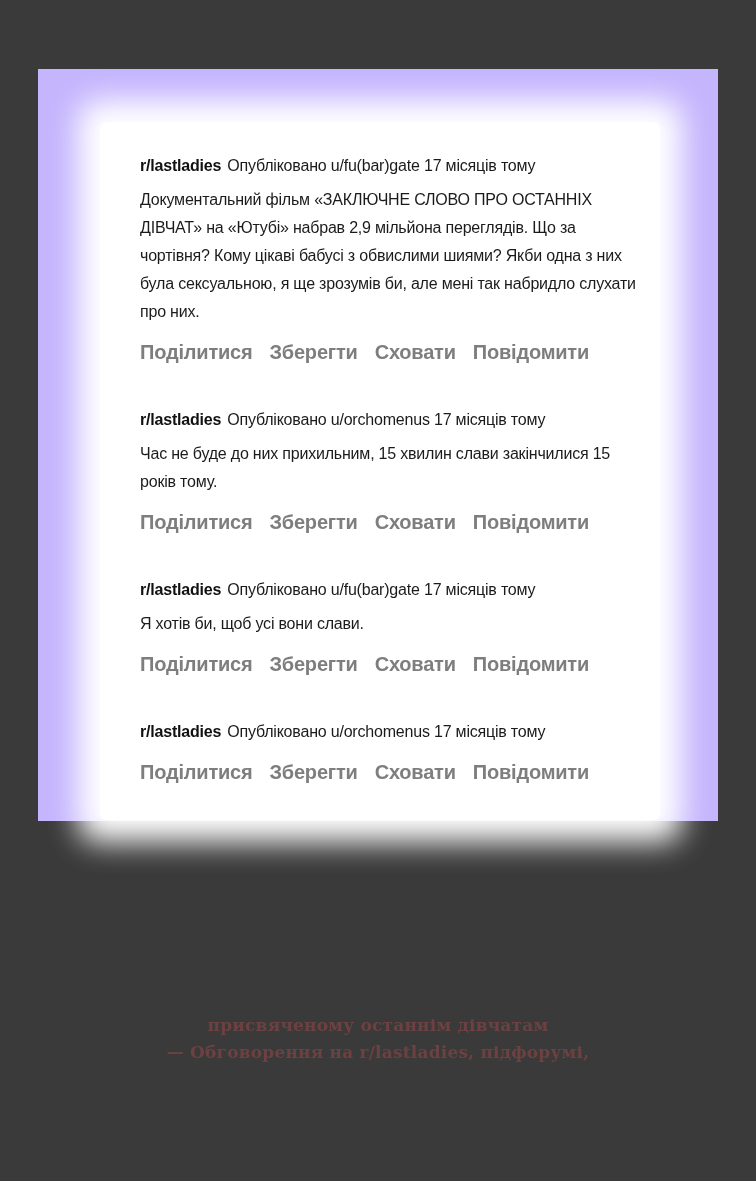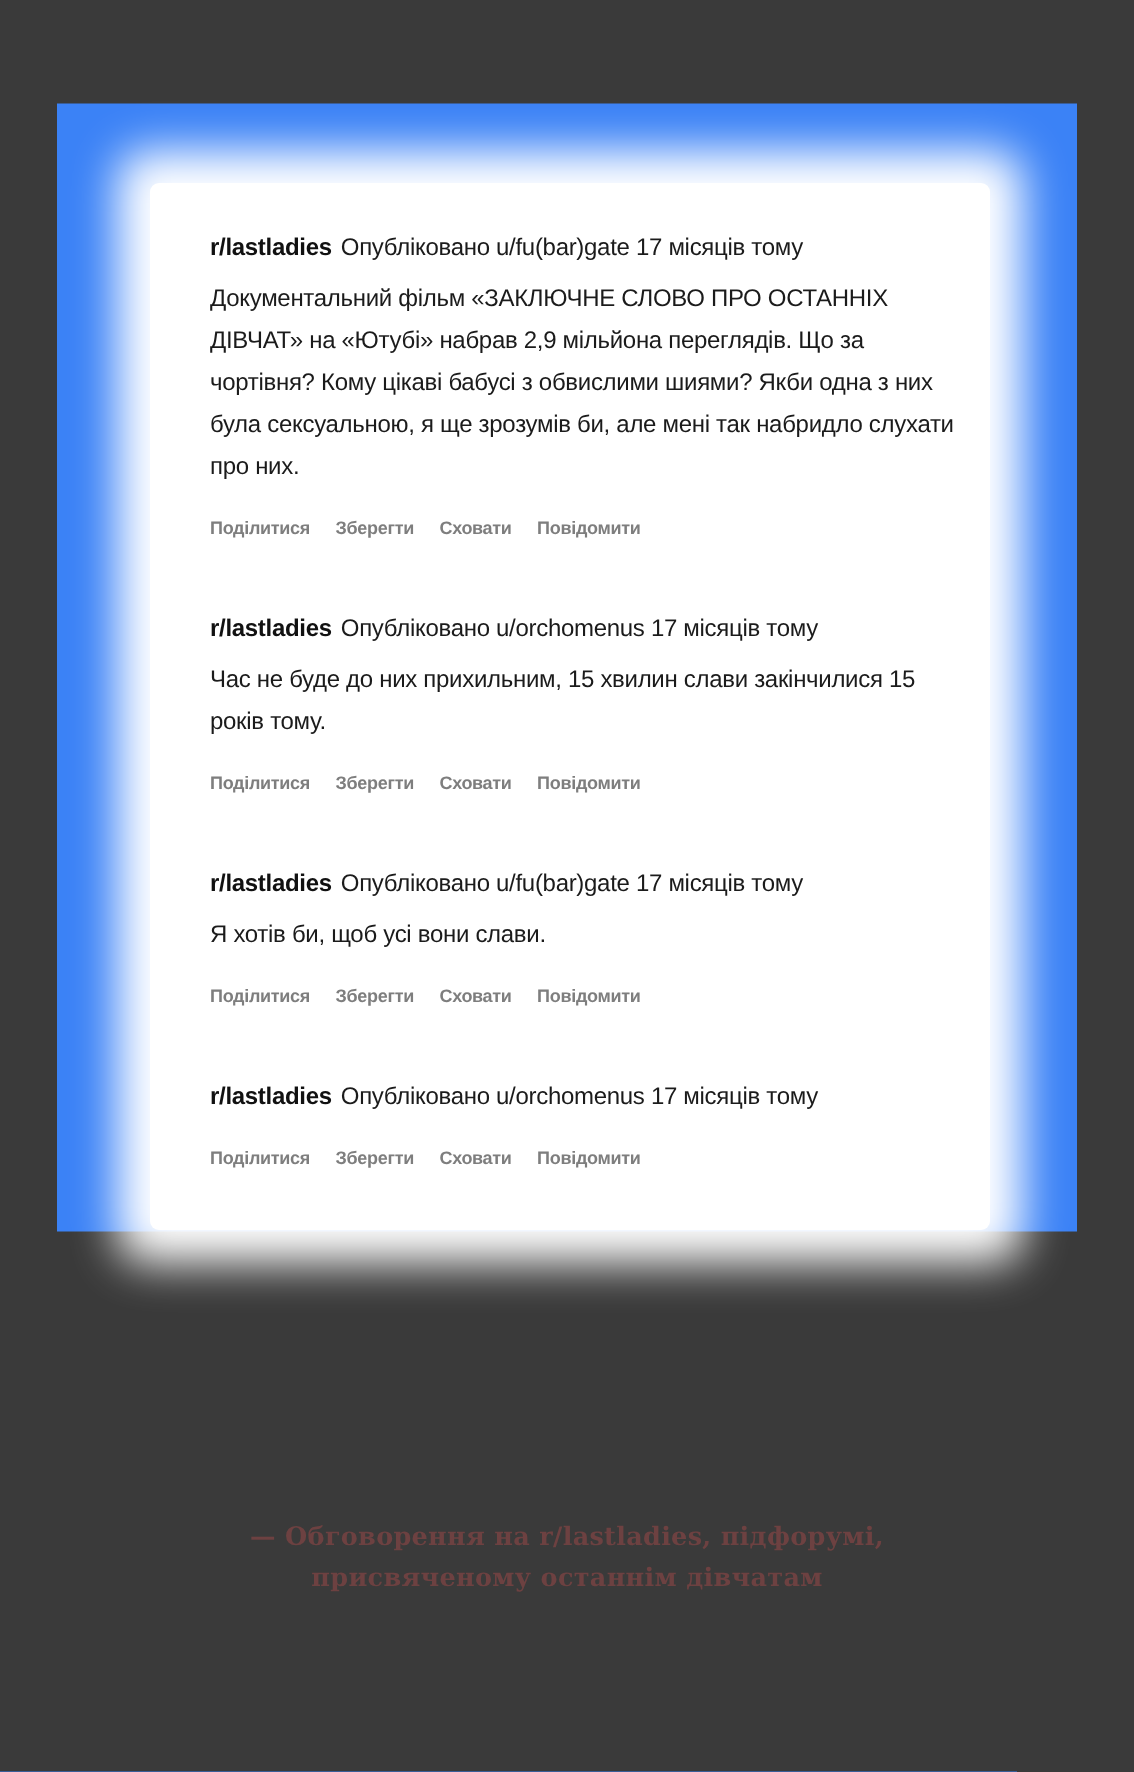--- a/index.html
+++ b/index.html
@@ -11,21 +11,21 @@
     overflow: hidden;
     font-family: "Liberation Sans", "DejaVu Sans", sans-serif;
   }
 
   .paper {
     position: absolute;
     left: 38px;
     top: 69px;
     width: 680px;
     height: 752px;
-    background: #3b82f6;
+    background: #c4b5fd;
   }
 
   .forum-panel {
     position: absolute;
     left: 62px;              
     top: 53px;               
     width: 560px;
     background: #ffffff;
     border-radius: 6px;
     box-shadow: 0 0 30px 22px #ffffff;
@@ -52,21 +52,21 @@
   }
   .post-body {
     margin: 6px 0 0 0;
     font-size: 16px;
     line-height: 28px;
     letter-spacing: -0.2px;
     color: #1b1b1b;
   }
   .post-actions {
     margin-top: 12px;
-    font-size: 12px;
+    font-size: 20px;
     line-height: 28px;
     letter-spacing: -0.2px;
   }
   .action {
     font-weight: bold;
     color: #7e7e7e;
     margin-right: 17px;
     text-decoration: none;
     cursor: pointer;
   }
@@ -127,15 +127,15 @@
       </header>
       <nav class="post-actions">
         <a class="action">Поділитися</a><a class="action">Зберегти</a><a class="action">Сховати</a><a class="action">Повідомити</a>
       </nav>
     </article>
 
   </div>
 </div>
 
 <div class="caption">
+  <div>присвяченому останнім дівчатам</div>
   <div>— Обговорення на r/lastladies, підфорумі,</div>
-  <div>присвяченому останнім дівчатам</div>
 </div>
 
 </body></html>

